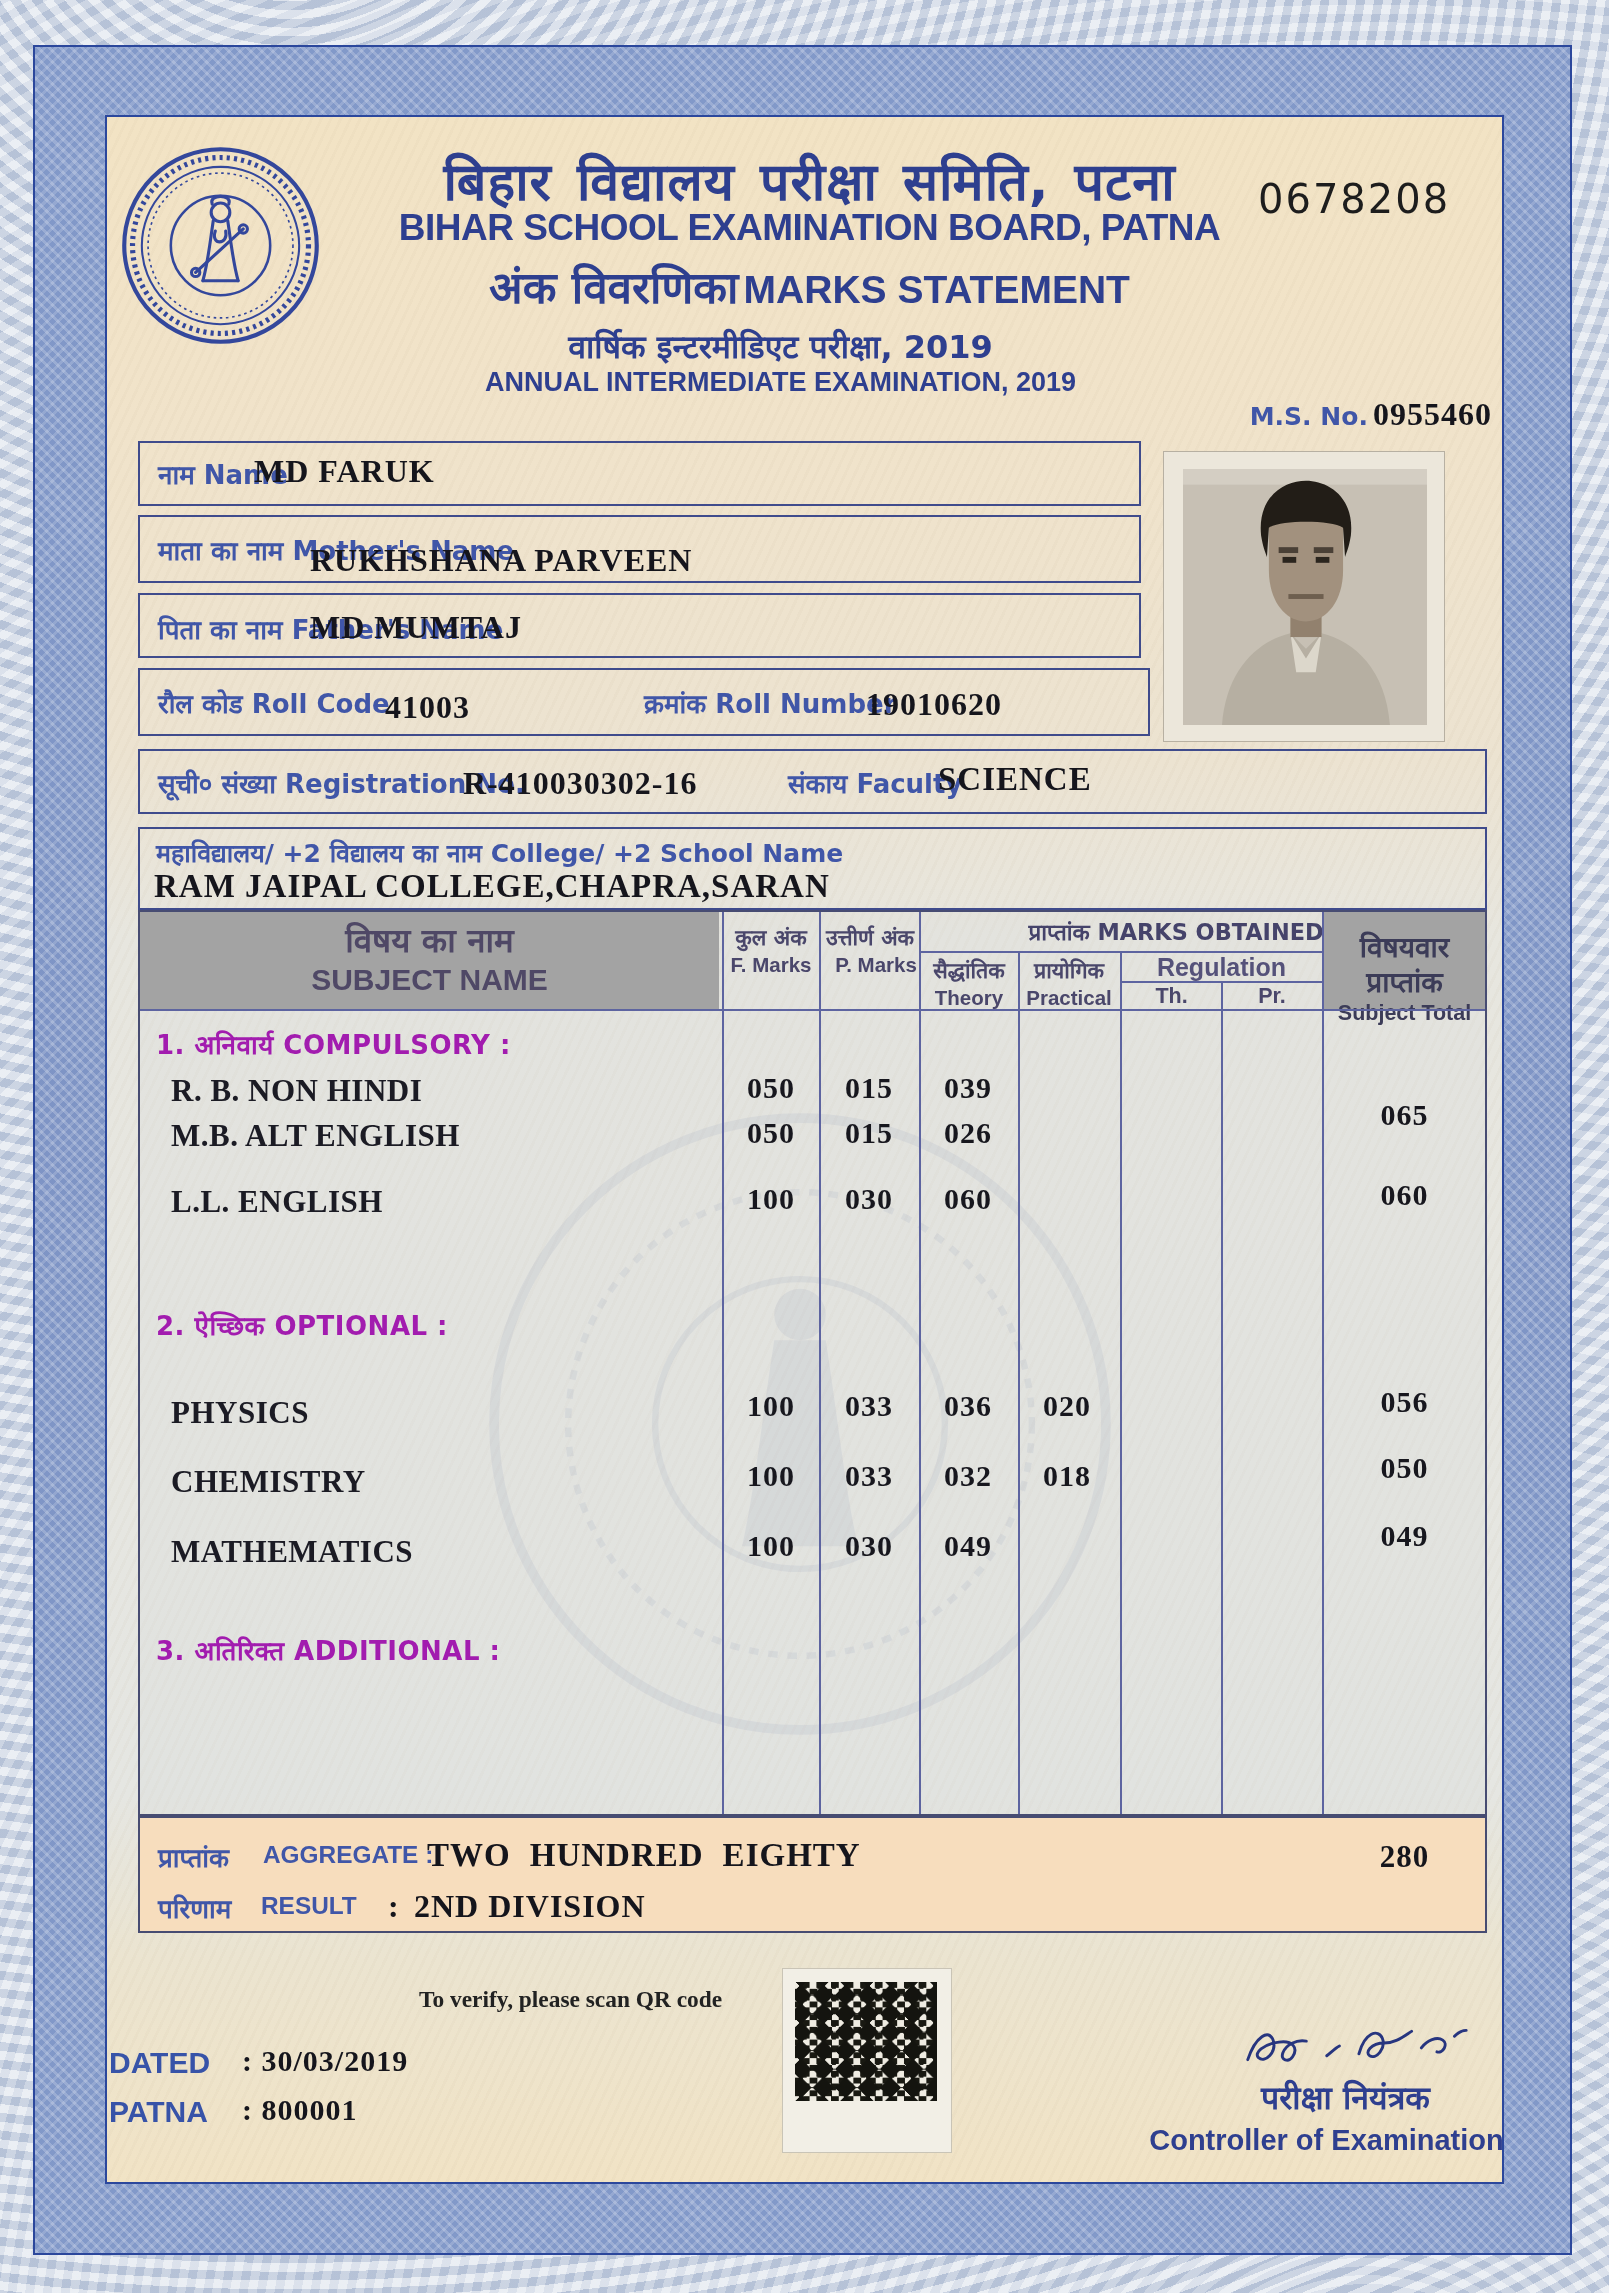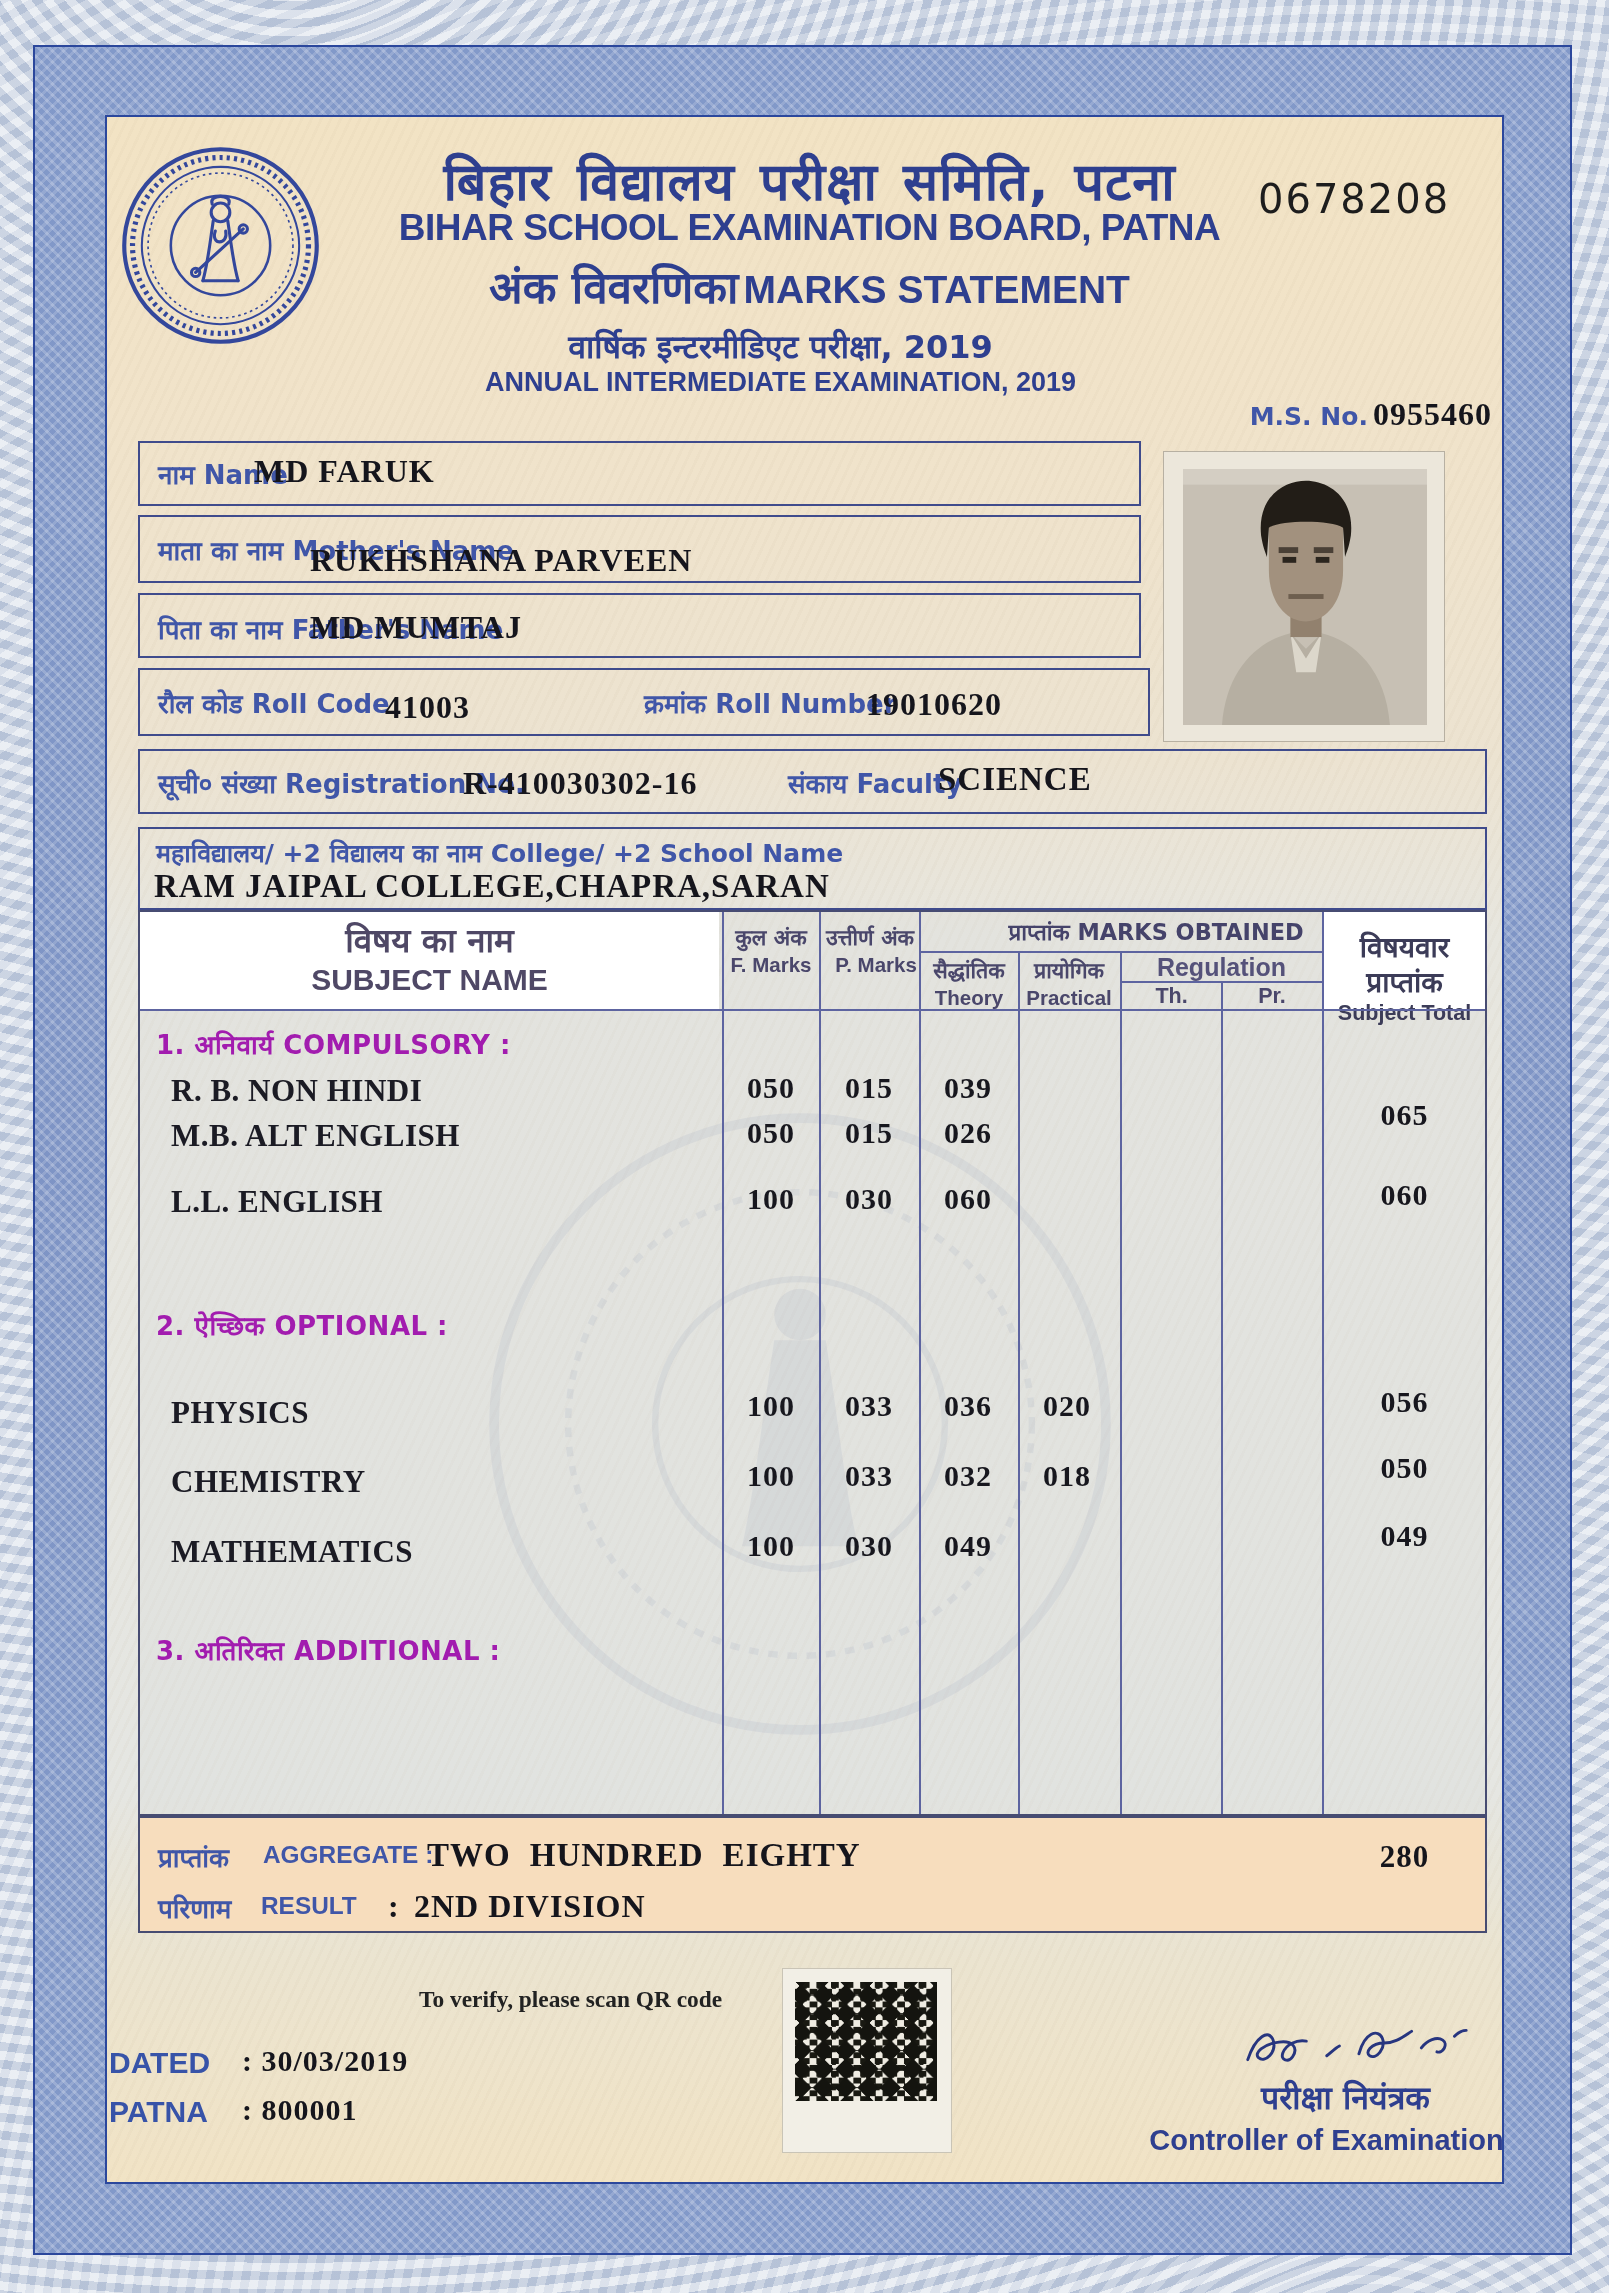--- a/index.html
+++ b/index.html
@@ -29,21 +29,21 @@
       repeating-linear-gradient(115deg, rgba(176,156,124,.05) 0 2.9px, transparent 2.9px 8.8px),
       linear-gradient(180deg,#f2e3c4 0px,#f1e3c9 254px,#ece3d1 644px,#e7e6df 819px,#e5e6e2 1677px,#ebe4d0 1843px,#f1e3c5 2069px);
   }
   .hind{font-family:"DejaVu Sans",sans-serif;}
   .lbl{color:#4056a8;font-weight:bold;}
   .val{font-family:"Liberation Serif",serif;font-weight:bold;color:#15151c;letter-spacing:1px;}
   .mark{position:absolute;width:98px;text-align:center;font-family:"Liberation Serif",serif;font-weight:bold;font-size:30px;color:#17171e;letter-spacing:1px;}
   .box{position:absolute;border:2px solid #3f4b8c;box-sizing:border-box;}
   .vline{position:absolute;width:2px;background:#5d64a0;}
   .hline{position:absolute;height:2px;background:#5d64a0;}
-  .peach{background:#ffffff;}
+  .peach{background:#a3a3a3;}
   .thead{color:#4a476b;font-weight:bold;text-align:center;line-height:1.25;}
   .sec{position:absolute;color:#a21caf;font-weight:bold;font-size:26px;letter-spacing:0.5px;}
   .subj{position:absolute;font-family:"Liberation Serif",serif;font-weight:bold;font-size:31px;color:#1b1b24;letter-spacing:0.5px;}
   .qr{
     position:absolute;left:795px;top:1982px;width:142px;height:119px;
     background:
       repeating-conic-gradient(from 45deg,#14140f 0% 25%,rgba(0,0,0,0) 0% 50%) 5.9px 3.9px/22.4px 18.5px,
       repeating-conic-gradient(#191912 0% 25%,#efece2 0% 50%) 0 0/14.6px 12.7px;
   }
   .blue-strong{color:#2e3f8f;font-weight:bold;}
@@ -153,21 +153,21 @@
   <div class="thead" style="font-size:30px;color:#4f4866;font-family:'Liberation Sans',sans-serif;">SUBJECT NAME</div>
 </div>
 <div class="abs thead hind" style="left:722px;top:925px;width:98px;font-size:21.5px;">
   <div>कुल अंक</div>
   <div style="font-family:'Liberation Sans',sans-serif;font-size:20.5px;">F. Marks</div>
 </div>
 <div class="abs thead hind" style="left:821px;top:925px;width:98px;font-size:21.5px;">
   <div>उत्तीर्ण अंक</div>
   <div style="font-family:'Liberation Sans',sans-serif;font-size:20.5px;padding-left:12px;">P. Marks</div>
 </div>
-<div class="abs thead hind" style="left:919px;top:918px;width:474px;font-size:22.4px;color:#45436a;">प्राप्तांक MARKS OBTAINED</div>
+<div class="abs thead hind" style="left:919px;top:918px;width:474px;font-size:22.4px;color:#45436a;padding-left:20px;">प्राप्तांक MARKS OBTAINED</div>
 <div class="abs thead hind" style="left:921px;top:958px;width:96px;font-size:21.5px;">
   <div>सैद्धांतिक</div>
   <div style="font-family:'Liberation Sans',sans-serif;font-size:20.5px;">Theory</div>
 </div>
 <div class="abs thead hind" style="left:1020px;top:958px;width:98px;font-size:21.5px;">
   <div>प्रायोगिक</div>
   <div style="font-family:'Liberation Sans',sans-serif;font-size:20.5px;">Practical</div>
 </div>
 <div class="abs thead" style="left:1122px;top:952px;width:199px;font-size:25px;color:#55527a;font-family:'Liberation Sans',sans-serif;">Regulation</div>
 <div class="abs thead" style="left:1122px;top:983px;width:99px;font-size:21.5px;font-family:'Liberation Sans',sans-serif;">Th.</div>

